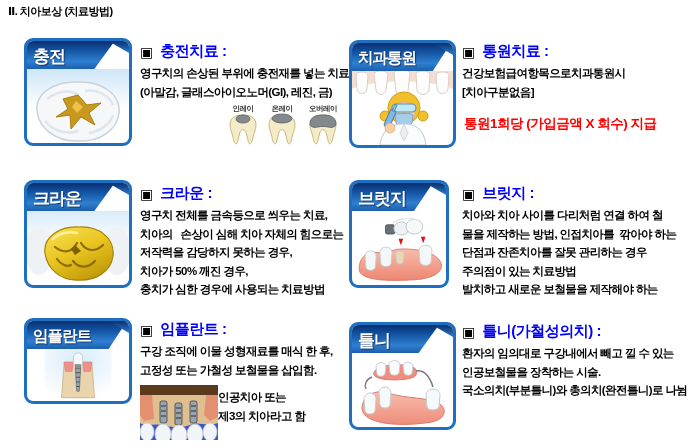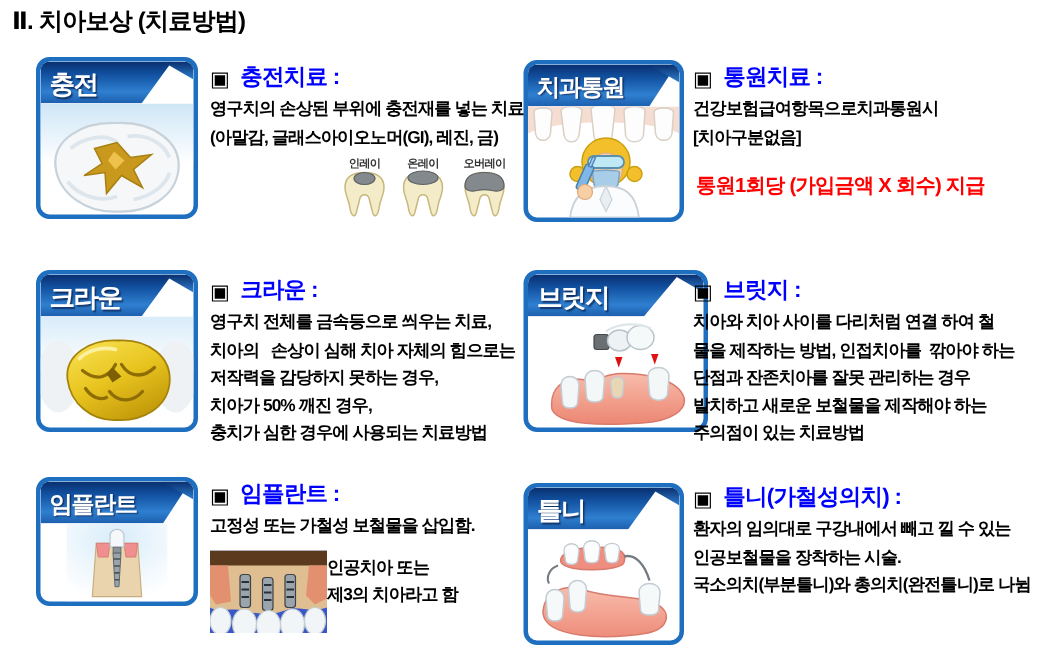--- a/index.html
+++ b/index.html
@@ -1,19 +1,19 @@
 <!DOCTYPE html>
 <html><head>
 <meta charset="utf-8">
 <style>
   * { margin:0; padding:0; box-sizing:border-box; }
   html,body { width:695px; height:448px; background:#fff; overflow:hidden;
     font-family:"Liberation Sans","DejaVu Sans",sans-serif; }
   body { position:relative; }
-  .page-title { position:absolute; left:8px; top:4px; font-size:16px; font-weight:bold; color:#000; letter-spacing:-0.5px; }
+  .page-title { position:absolute; left:8px; top:4px; font-size:11px; font-weight:bold; color:#000; letter-spacing:-0.5px; }
 
   .imgbox { position:absolute; width:108px; height:108px; border:3px solid #1e6fc0; border-radius:9px; background:#fff; overflow:hidden; }
   .imgbox.tall { height:86px; }
   .banner { position:relative; height:28px; }
   .banner .bg { position:absolute; inset:0; background:linear-gradient(180deg,#0a2f6e 0%,#11509f 30%,#2f7fd0 72%,#1c5fae 100%);
     clip-path:polygon(0 0, 86% 0, 66% 100%, 0 100%); }
   .banner.wide .bg { clip-path:polygon(0 0, 98% 0, 80% 100%, 0 100%); }
   .banner .corner { position:absolute; top:0; right:0; width:28px; height:12px;
     background:linear-gradient(180deg,#0a2f6e,#2f7fd0); clip-path:polygon(26% 0, 100% 0, 100% 100%); }
   .banner .label { position:absolute; left:6px; top:4px; color:#fff; font-weight:bold; font-size:17px; letter-spacing:-1px; white-space:nowrap; text-shadow:1px 1px 1px rgba(0,0,30,.55); }
@@ -166,21 +166,21 @@
     <span class="bullet">▣</span>
     <span class="htext">크라운 : </span>
   </div>
   <div class="line">영구치 전체를 금속등으로 씌우는 치료,</div>
   <div class="line">치아의   손상이 심해 치아 자체의 힘으로는</div>
   <div class="line">저작력을 감당하지 못하는 경우,</div>
   <div class="line">치아가 50% 깨진 경우,</div>
   <div class="line">충치가 심한 경우에 사용되는 치료방법</div>
 </div>
 
-<div class="imgbox" style="left:349px; top:180px; width:123px;">
+<div class="imgbox" style="left:349px; top:180px; width:100px;">
   <div class="banner">
     <div class="bg"></div>
     <div class="corner"></div>
     <span class="label">브릿지</span>
   </div>
   <div class="art">
     <svg viewBox="0 0 101 74">
       <defs>
         <linearGradient id="gum4" x1="0" y1="0" x2="0" y2="1">
           <stop offset="0" stop-color="#f8bcab"></stop>
@@ -206,22 +206,22 @@
   </div>
 </div>
 <div class="textblock" style="left:462px; top:184px; width:231px;">
   <div class="heading">
     <span class="bullet">▣</span>
     <span class="htext">브릿지 : </span>
   </div>
   <div class="line">치아와 치아 사이를 다리처럼 연결 하여 철</div>
   <div class="line">물을 제작하는 방법, 인접치아를  깎아야 하는</div>
   <div class="line">단점과 잔존치아를 잘못 관리하는 경우</div>
+  <div class="line">주의점이 있는 치료방법</div>
   <div class="line">발치하고 새로운 보철물을 제작해야 하는</div>
-  <div class="line">주의점이 있는 치료방법</div>
 </div>
 
 <div class="imgbox tall" style="left:24px; top:318px;">
   <div class="banner wide">
     <div class="bg"></div>
     <div class="corner"></div>
     <span class="label">임플란트</span>
   </div>
   <div class="art">
     <svg viewBox="0 0 102 79">
@@ -239,20 +239,21 @@
       <path d="M47,30 L55,30 L53,64 L49,64 Z" fill="#9aa4ad" stroke="#5d6469" stroke-width="1"></path>
       <path d="M47.6,36 H54.4 M48,43 H54 M48.4,50 H53.6 M48.8,57 H53.2" stroke="#4a5055" stroke-width="1.6"></path>
     </svg>
   </div>
 </div>
 <div class="textblock" style="left:140px; top:320px; width:214px;">
   <div class="heading">
     <span class="bullet">▣</span>
     <span class="htext">임플란트 : </span>
   </div>
+  <div class="line">구강 조직에 이물 성형재료를 매식 한 후,</div>
   <div class="line">고정성 또는 가철성 보철물을 삽입함.</div>
   <div class="inset-row">
     <svg width="78" height="55" viewBox="0 0 78 55">
       <rect width="78" height="55" fill="#3a57c8"></rect>
       <rect width="78" height="13" fill="#5b3a1e"></rect>
       <path d="M0,10 H78 V38 C66,42 58,36 50,40 C40,44 30,42 22,40 C14,38 6,42 0,38 Z" fill="#dfbf92"></path>
       <path d="M0,10 H12 L14,34 L4,36 L0,30 Z M66,10 H78 V32 L70,36 L64,30 Z" fill="#e2906f"></path>
       <g>
         <rect x="20" y="16" width="7" height="22" rx="2" fill="#9aa4ad" stroke="#3c4246" stroke-width="0.8"></rect>
         <rect x="35" y="18" width="7" height="22" rx="2" fill="#9aa4ad" stroke="#3c4246" stroke-width="0.8"></rect>

